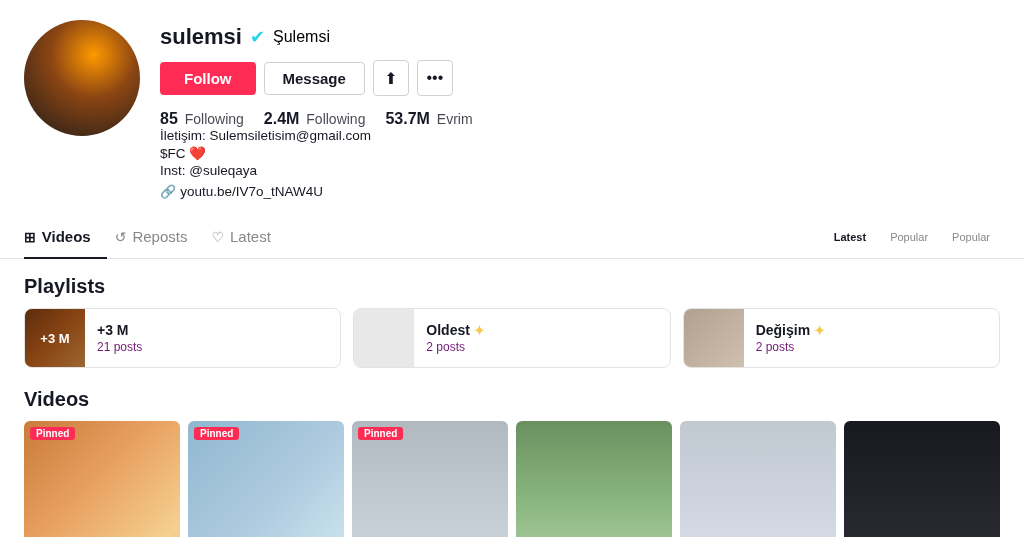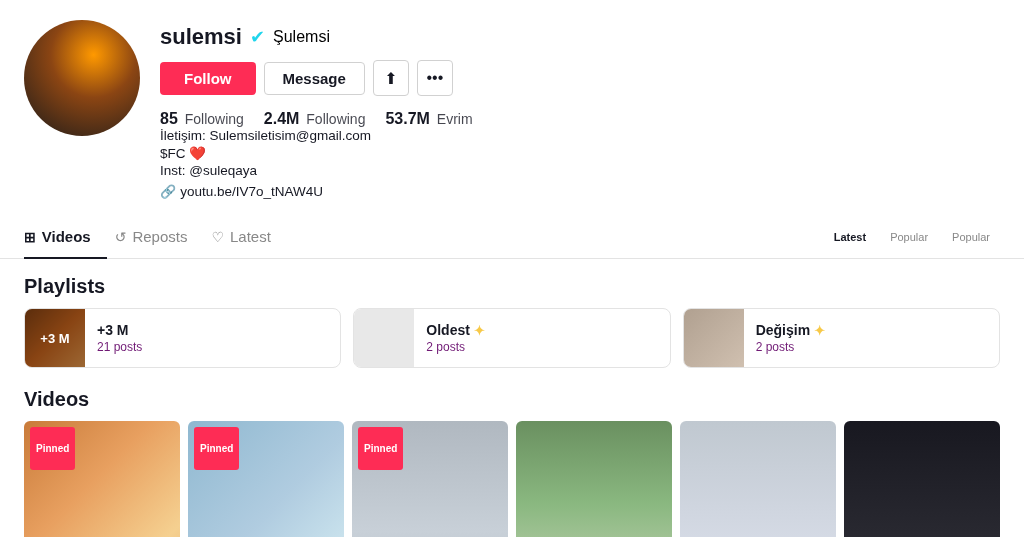--- a/index.html
+++ b/index.html
@@ -43,21 +43,21 @@
     .playlist-thumb { width: 60px; height: 60px; flex-shrink: 0; background: #ccc; position: relative; overflow: hidden; }
     .playlist-overlay { position: absolute; inset: 0; background: rgba(0,0,0,0.35); display: flex; align-items: center; justify-content: center; color: #fff; font-weight: 700; font-size: 13px; }
     .playlist-info { padding: 0 12px; }
     .playlist-name { font-size: 14px; font-weight: 600; margin-bottom: 2px; display: flex; align-items: center; gap: 4px; }
     .playlist-posts { font-size: 12px; color: #701a75; }
     .playlist-star { color: #f7c948; font-size: 13px; }
 
     
     .videos-grid { display: grid; grid-template-columns: repeat(6, 1fr); gap: 8px; }
     .video-card { border-radius: 6px; overflow: hidden; position: relative; cursor: pointer; background: #111; aspect-ratio: 9/16; }
-    .pinned-badge { position: absolute; top: 6px; left: 6px; background: #fe2c55; color: #fff; font-size: 10px; font-weight: 600; padding: 16px 6px; border-radius: 3px; }
+    .pinned-badge { position: absolute; top: 6px; left: 6px; background: #fe2c55; color: #fff; font-size: 10px; font-weight: 600; padding: 1px 6px; border-radius: 3px; }
 
     
     .vt1 { background: linear-gradient(135deg, #c97b3a 0%, #e8a060 30%, #f5d090 60%, #d09050 100%); }
     .vt2 { background: linear-gradient(135deg, #8fb8d0 0%, #b0cce0 40%, #d0e8f0 70%, #90c0d8 100%); }
     .vt3 { background: linear-gradient(180deg, #b0b8c0 0%, #c8d0d8 40%, #9098a0 100%); }
     .vt4 { background: linear-gradient(180deg, #6a9060 0%, #8ab880 30%, #d0d8c0 70%, #e0ddc0 100%); }
     .vt5 { background: linear-gradient(180deg, #c0c8d0 0%, #d8dde8 50%, #e8eaf0 100%); }
     .vt6 { background: linear-gradient(180deg, #181820 0%, #282830 40%, #383840 100%); }
 
     .pl1 { background: linear-gradient(135deg, #8B4513 0%, #d2691e 50%, #f0a050 100%); }

